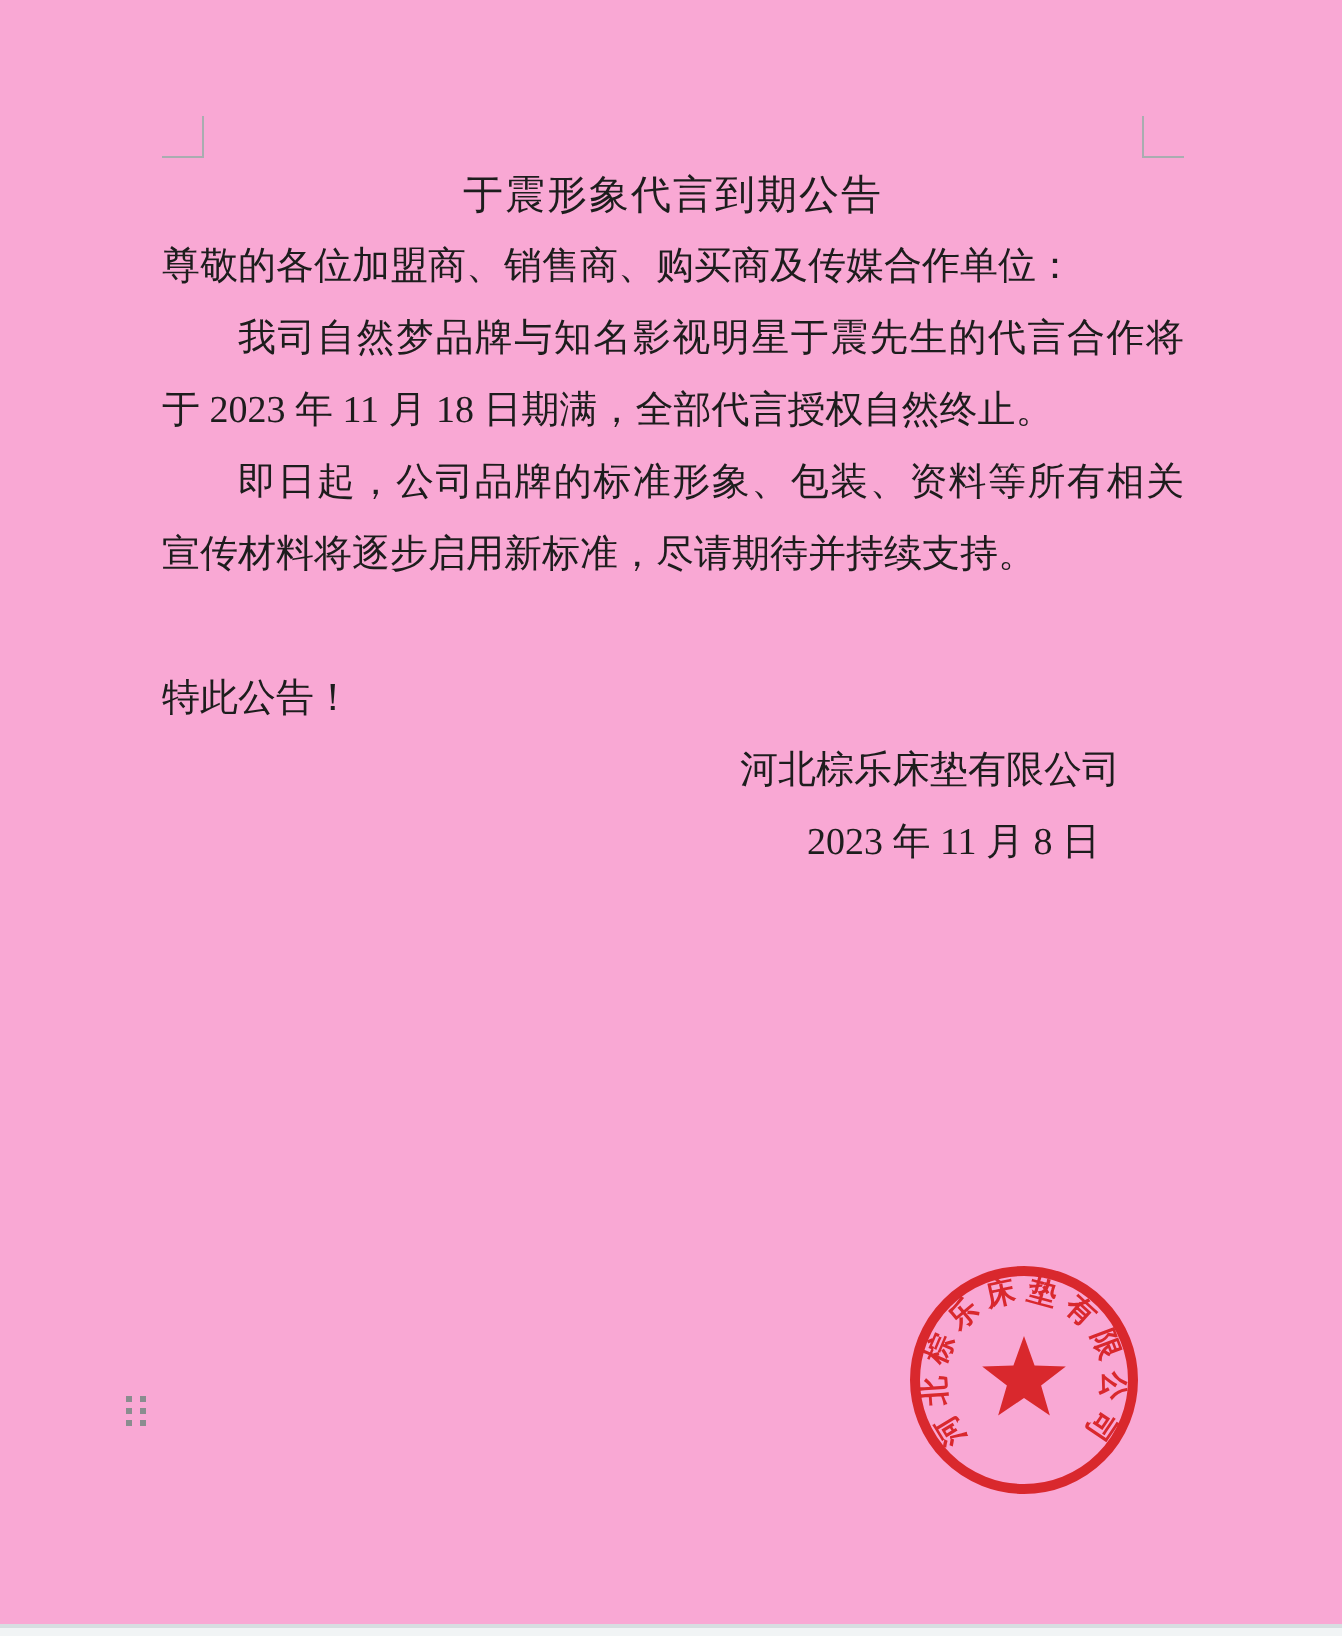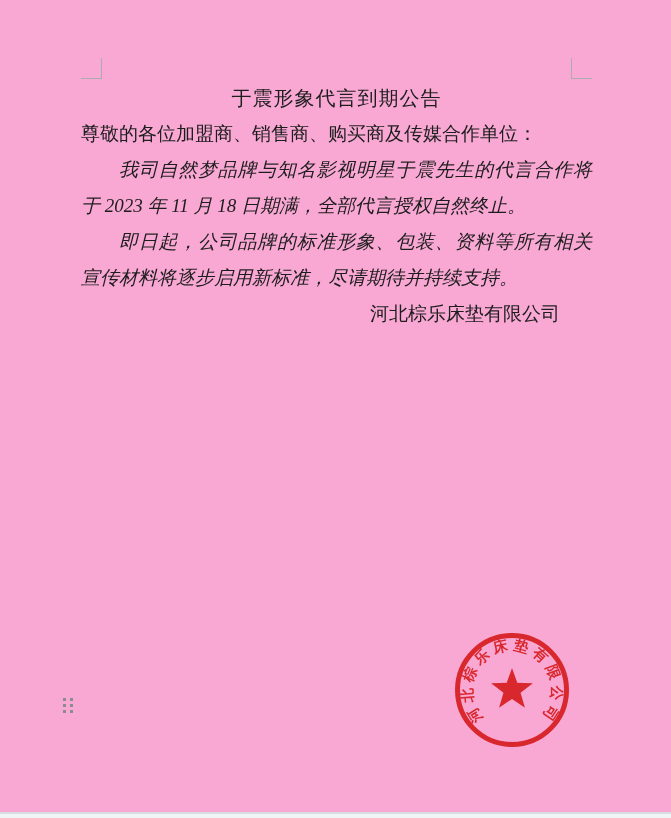--- a/index.html
+++ b/index.html
@@ -15,21 +15,21 @@
   .doc-text{
     position:absolute;left:81px;top:80px;width:511px;
     font-size:19px;line-height:36px;color:#1d1d1d;
     text-align:justify;word-break:break-all;
   }
   .doc-title{
     font-size:20px;font-weight:normal;text-align:center;
     letter-spacing:1px;margin:0;line-height:36px;
   }
   .doc-text p{margin:0;}
-  .para{text-indent:38px;font-style:italic;}
+  .para{text-indent:38px;}
   .closing{margin-top:36px !important;text-align:left;}
   .sig-company{text-align:right;padding-right:32px;box-sizing:border-box;}
   .sig-date{text-align:right;padding-right:42px;box-sizing:border-box;}
   
   .dot-grid{
     position:absolute;left:63px;top:698px;
     display:grid;grid-template-columns:3px 3px;grid-auto-rows:3px;
     column-gap:4px;row-gap:3px;
   }
   .dot-grid span{background:#8a8d8f;width:3px;height:3px;display:block;}
@@ -52,21 +52,23 @@
 <div class="page">
 
   <div class="crop crop-tl"></div>
   <div class="crop crop-tr"></div>
 
   <div class="doc-text">
     <h1 class="doc-title">于震形象代言到期公告</h1>
     <p class="greeting">尊敬的各位加盟商、销售商、购买商及传媒合作单位：</p>
     <p class="para">我司自然梦品牌与知名影视明星于震先生的代言合作将于 2023 年 11 月 18 日期满，全部代言授权自然终止。</p>
     <p class="para">即日起，公司品牌的标准形象、包装、资料等所有相关宣传材料将逐步启用新标准，尽请期待并持续支持。</p>
+    <p class="closing">特此公告！</p>
     <p class="sig-company">河北棕乐床垫有限公司</p>
+    <p class="sig-date">2023 年 11 月 8 日</p>
   </div>
 
   <div class="dot-grid">
     <span></span>
       <span></span>
       <span></span>
       <span></span>
       <span></span>
       <span></span>
   </div>

